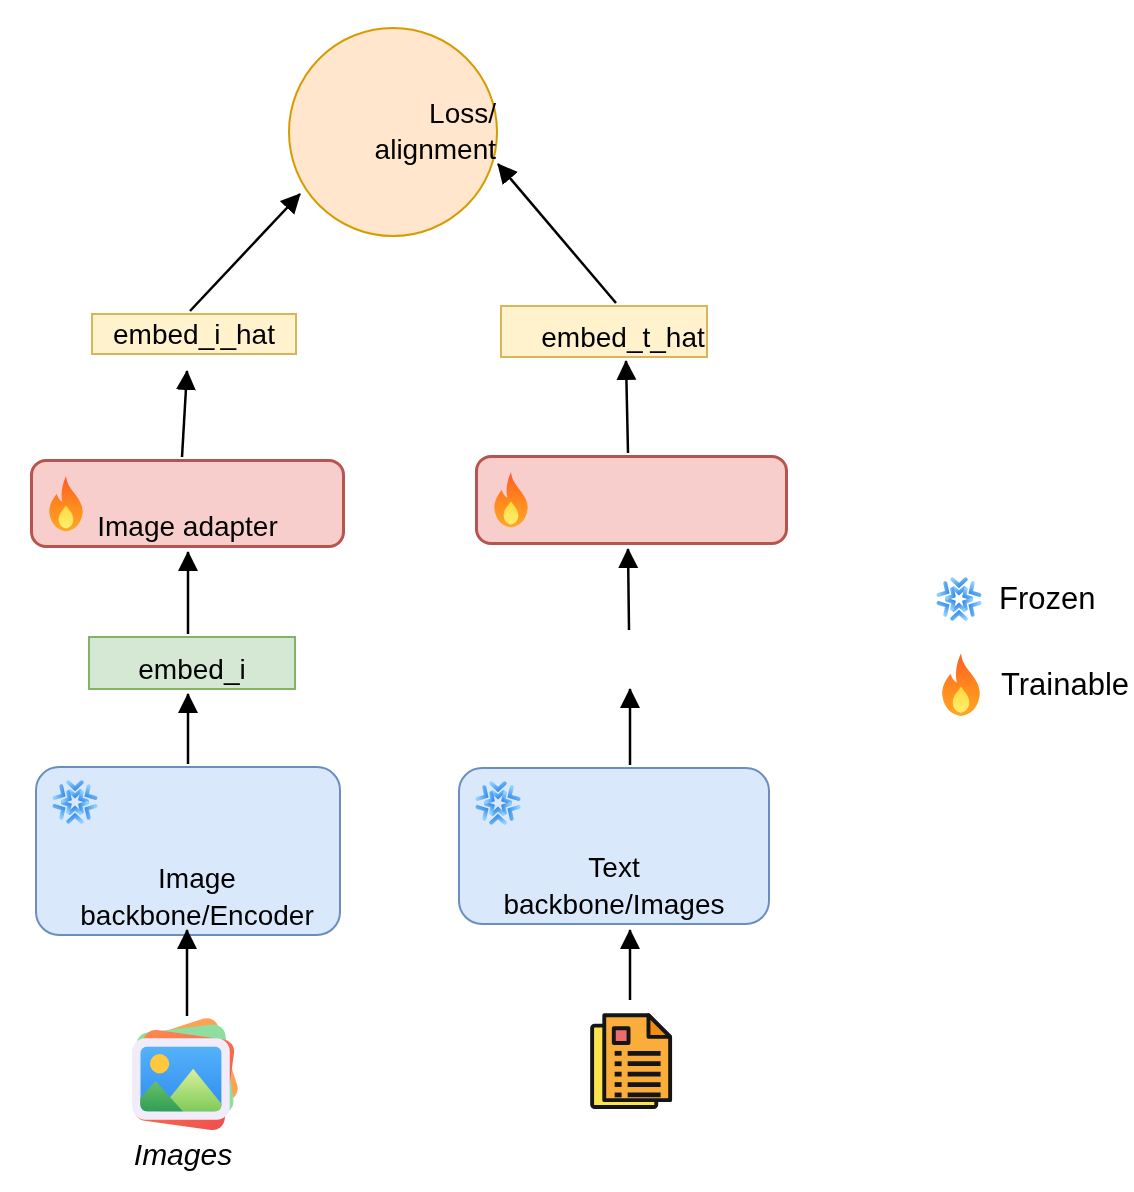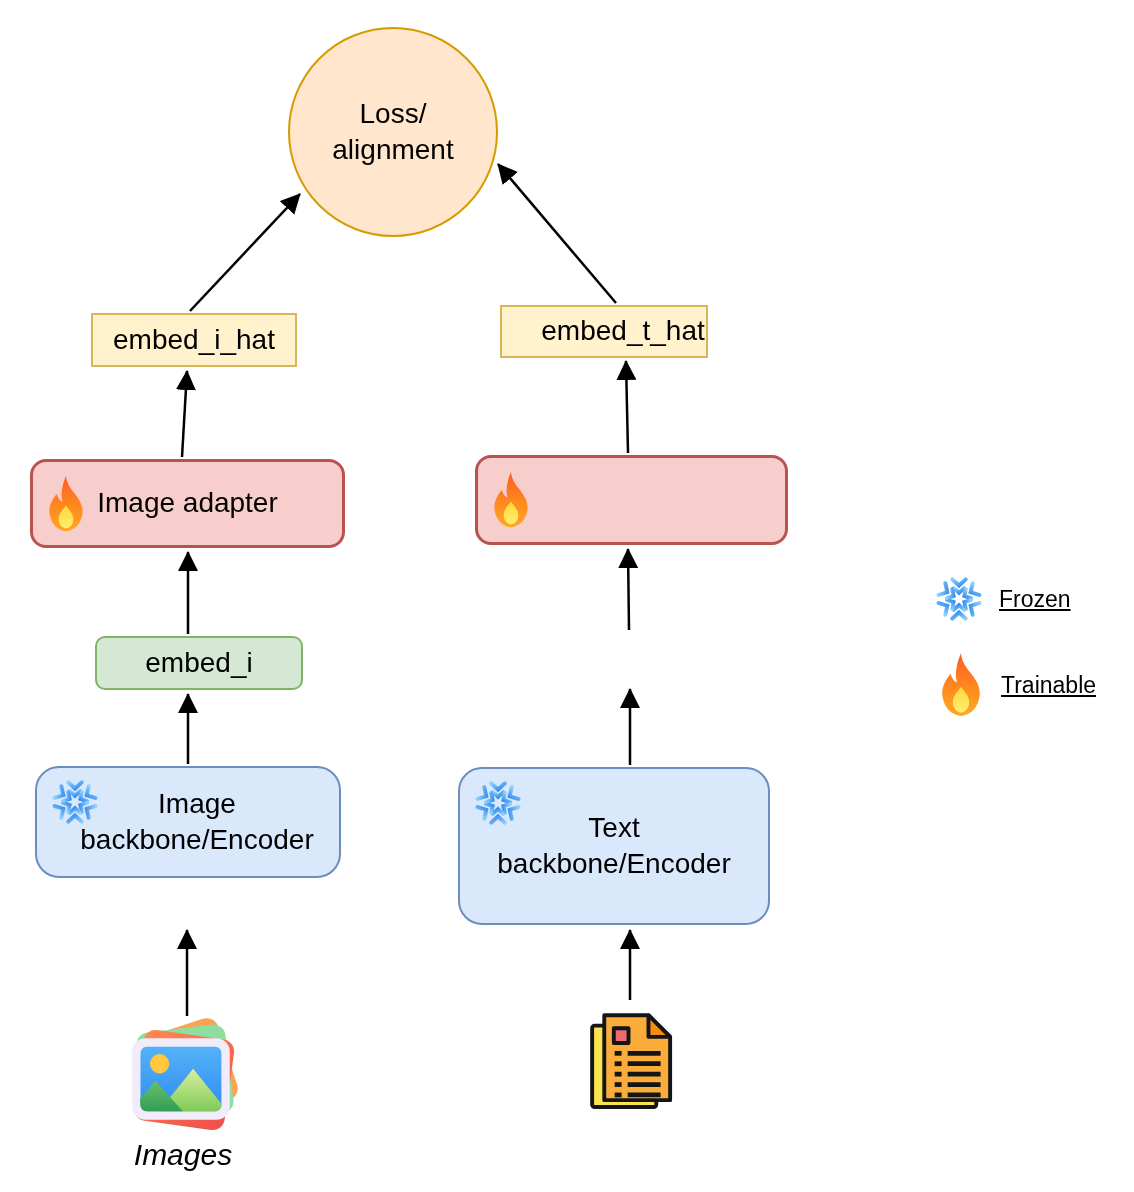--- a/index.html
+++ b/index.html
@@ -1,36 +1,36 @@
 <!DOCTYPE html>
 <html><head>
 <meta charset="utf-8">
 <style>
   html,body{margin:0;padding:0;background:#ffffff;}
   #canvas{
     position:relative;width:1134px;height:1192px;background:#ffffff;
     font-family:"Liberation Sans",sans-serif;color:#000;overflow:hidden;
   }
   .node{
-    position:absolute;display:flex;align-items:center;justify-content:center;
+    position:absolute;display:flex;align-items:flex-end;justify-content:center;
     text-align:center;box-sizing:border-box;font-size:28px;line-height:1.3;
   }
   .circle{
     background:#FFE6CC;border:2.5px solid #D79B00;border-radius:50%;
     flex-direction:column;
   }
   .rect-yellow{background:#FFF2CC;border:2px solid #D6B656;}
   .rect-green{background:#D5E8D4;border:2px solid #82B366;}
   .rect-red{background:#F8CECC;border:3px solid #B85450;border-radius:16px;}
   .rect-blue{background:#DAE8FC;border:2px solid #6C8EBF;border-radius:24px;padding:0 12px;}
   .corner-icon{position:absolute;left:12px;top:8px;}
   .adapter-icon{position:absolute;left:10px;top:50%;transform:translateY(-50%);}
   .io-label{position:absolute;text-align:center;font-size:30px;}
   .legend-item{position:absolute;display:flex;align-items:center;gap:14px;}
-  .legend-label{font-size:23px;text-decoration:underline;}
+  .legend-label{font-size:31px;}
   #arrows{position:absolute;left:0;top:0;z-index:5;pointer-events:none;}
   svg.icon{display:block;}
 </style>
 </head>
 <body>
 
 <svg width="0" height="0" style="position:absolute" aria-hidden="true">
   <defs>
     <linearGradient id="gradFire" x1="0" y1="0" x2="0" y2="1">
       <stop offset="0" stop-color="#FF5B26"></stop>
@@ -119,36 +119,36 @@
   </defs>
 </svg>
 
 <div id="canvas">
 
   <div class="node circle" style="left:288px;top:27px;width:210px;height:210px;line-height:36px;">
     <span>Loss/</span>
     <span>alignment</span>
   </div>
 
-  <div class="node rect-yellow" style="left:91px;top:313px;width:206px;height:54px;">
+  <div class="node rect-yellow" style="left:91px;top:313px;width:206px;height:42px;">
     <span>embed_i_hat</span>
   </div>
 
   <div class="node rect-red" style="left:30px;top:459px;width:315px;height:89px;">
     <svg class="icon adapter-icon" width="46" height="62">
         <use href="#sym-flame"></use>
       </svg>
     <span>Image adapter</span>
   </div>
 
-  <div class="node rect-green" style="left:95px;top:636px;width:208px;height:54px;border-radius:10px;">
+  <div class="node rect-green" style="left:88px;top:636px;width:208px;height:54px;">
     <span>embed_i</span>
   </div>
 
-  <div class="node rect-blue" style="left:35px;top:766px;width:306px;height:112px;padding-left:30px;">
+  <div class="node rect-blue" style="left:35px;top:766px;width:306px;height:170px;padding-left:30px;">
     <svg class="icon corner-icon" width="52" height="52">
         <use href="#sym-snowflake"></use>
       </svg>
     <span style="max-width:250px;">Image backbone/Encoder</span>
   </div>
 
   <svg class="icon" style="position:absolute;left:122px;top:1018px;" width="122" height="122">
       <use href="#sym-photos"></use>
     </svg>
   <div class="io-label" style="left:122px;top:1138px;width:122px;font-style:italic;">Images</div>
@@ -161,21 +161,21 @@
     <svg class="icon adapter-icon" width="46" height="62">
         <use href="#sym-flame"></use>
       </svg>
   </div>
 
 
   <div class="node rect-blue" style="left:458px;top:767px;width:312px;height:158px;">
     <svg class="icon corner-icon" width="52" height="52">
         <use href="#sym-snowflake"></use>
       </svg>
-    <span style="max-width:250px;">Text backbone/Encoder</span>
+    <span style="max-width:250px;">Text backbone/Images</span>
   </div>
 
   <svg class="icon" style="position:absolute;left:580px;top:1002px;" width="104" height="120">
       <use href="#sym-docs"></use>
     </svg>
   <div class="io-label" style="left:580px;top:1182px;width:104px;margin-top:36px;">Text</div>
 
   <div class="legend-item" style="left:933px;top:573px;">
     <svg class="icon" width="52" height="52">
         <use href="#sym-snowflake"></use>

